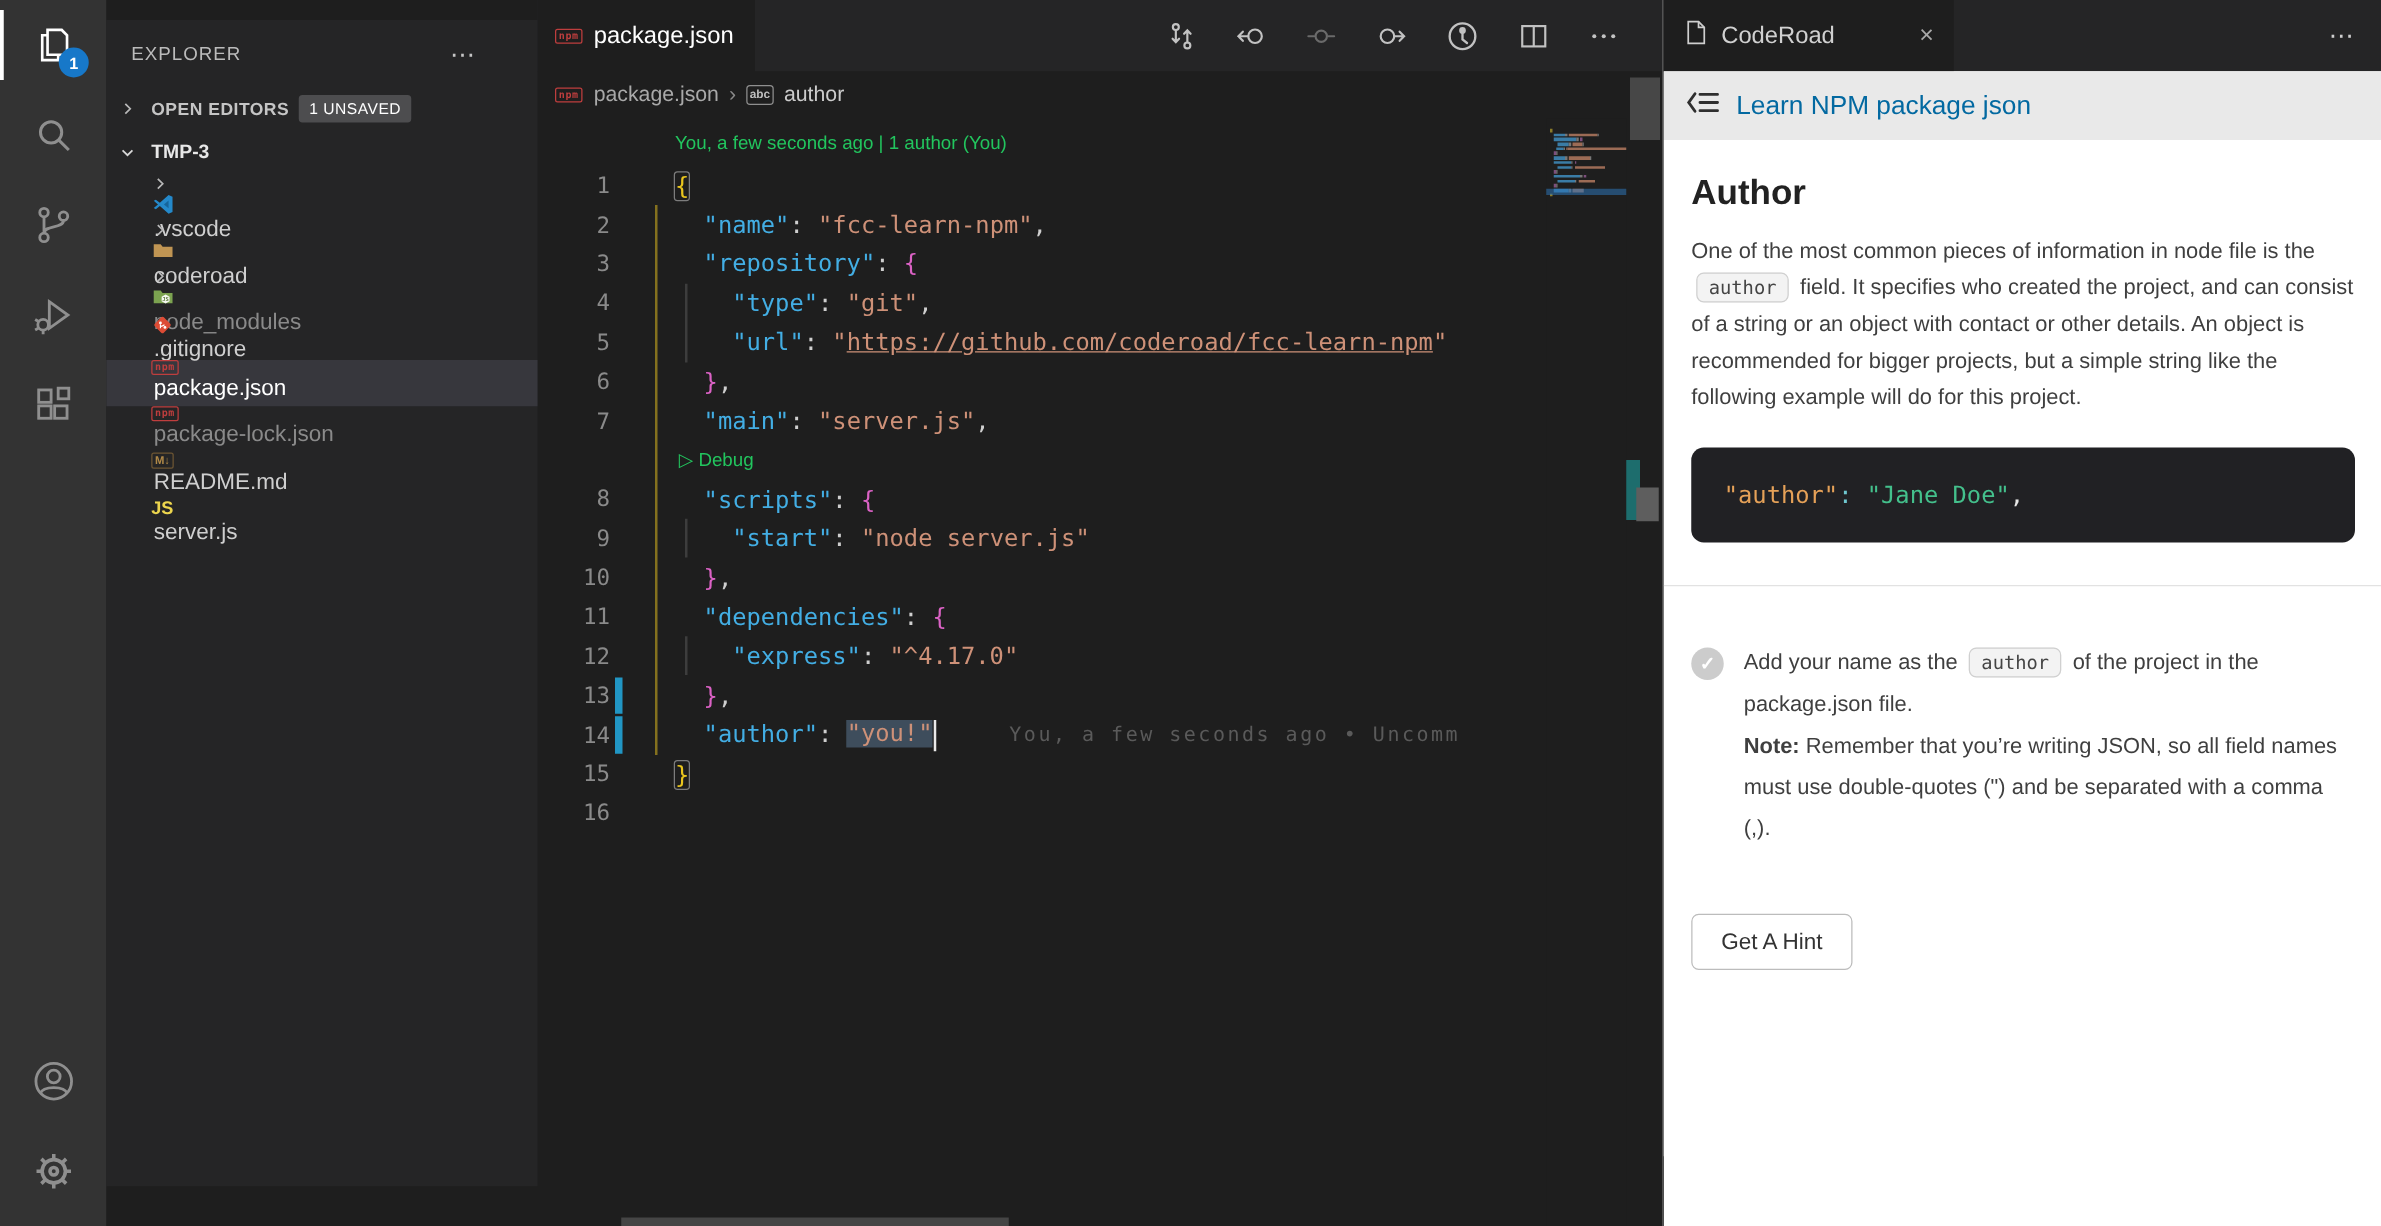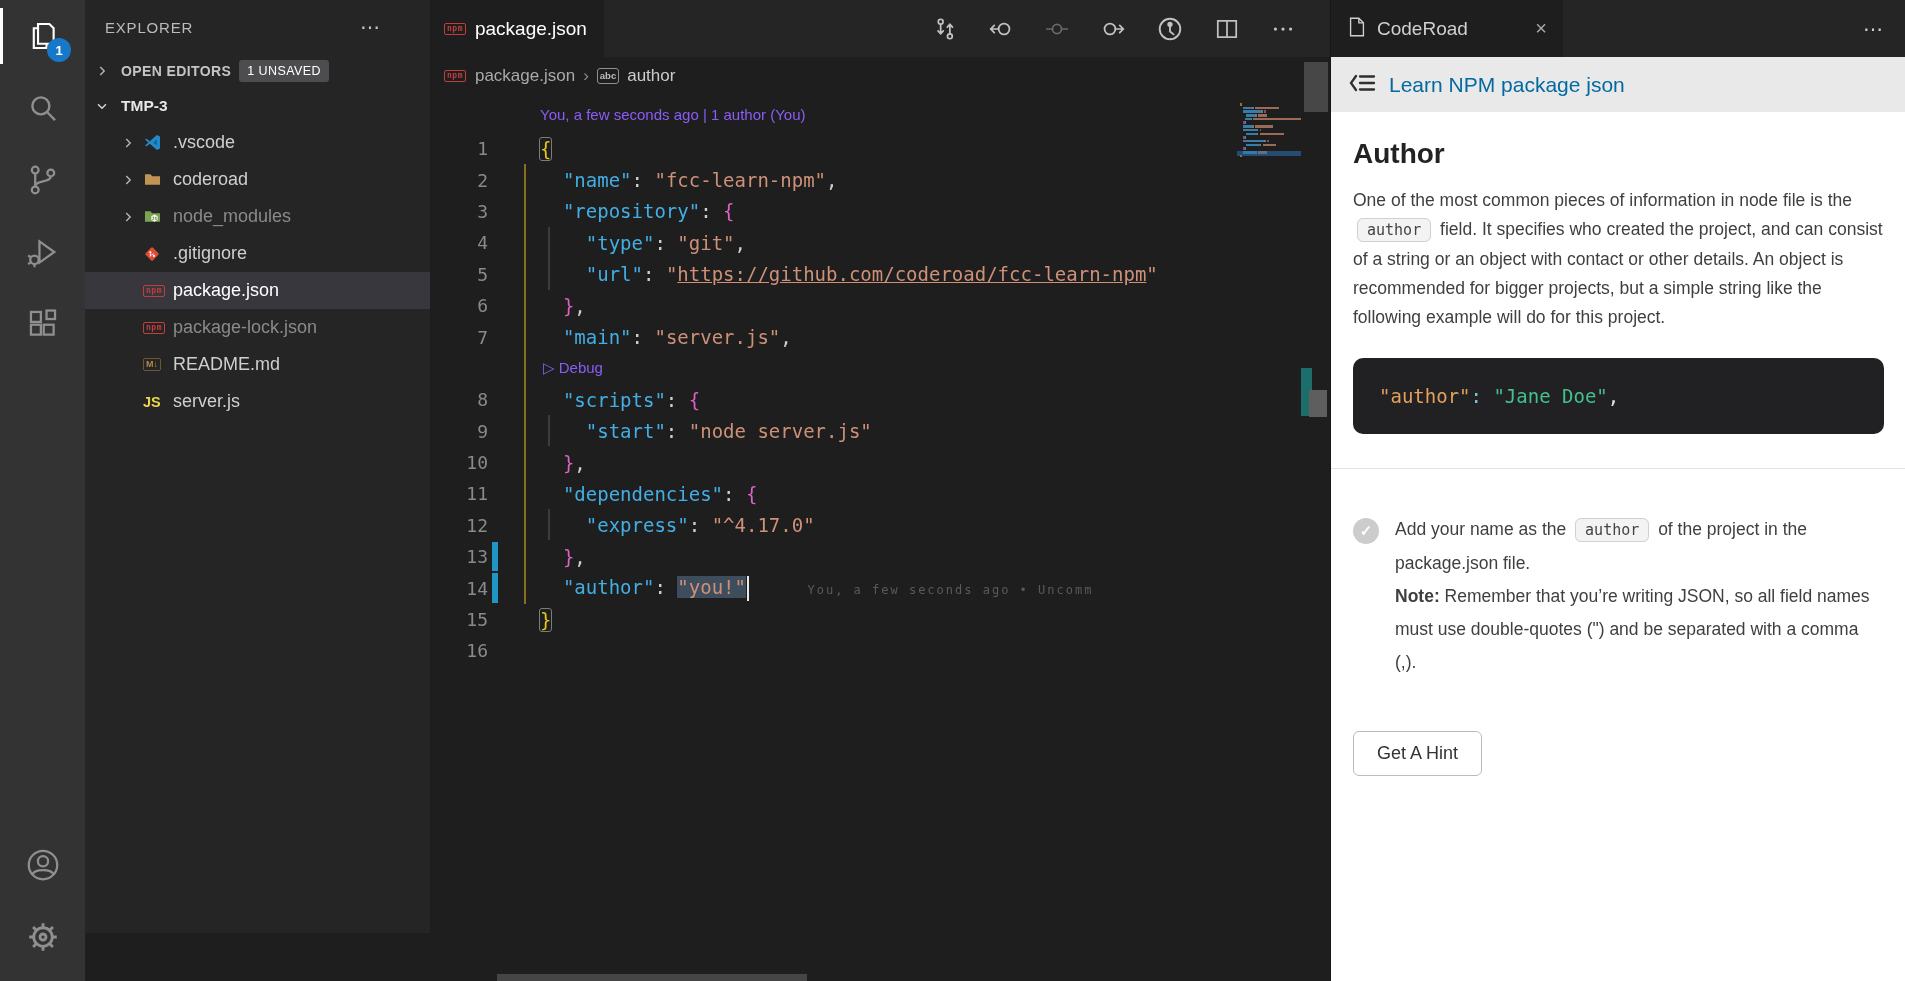--- a/index.html
+++ b/index.html
@@ -7,28 +7,28 @@
        font-family:"Liberation Sans",sans-serif;-webkit-font-smoothing:antialiased;}
   
   .activitybar{position:absolute;left:0;top:0;width:85px;height:981px;background:#333333;z-index:20;}
   .ab-item{position:relative;width:85px;height:72px;display:flex;align-items:center;justify-content:center;cursor:pointer;}
   .ab-item svg{display:block;}
   .ab-item.active:before{content:"";position:absolute;left:0;top:8px;bottom:8px;width:3px;background:#ffffff;}
   .ab-badge{position:absolute;right:14px;bottom:10px;width:24px;height:24px;border-radius:50%;background:#1778c9;
             color:#fff;font-size:13px;font-weight:bold;display:flex;align-items:center;justify-content:center;}
   .ab-bottom{position:absolute;left:0;bottom:8px;width:85px;}
   
-  .sidebar{position:absolute;left:85px;top:0;width:345px;height:933px;background:#252526;color:#cccccc;z-index:10;}
+  .sidebar{position:absolute;left:85px;top:16px;width:345px;height:933px;background:#252526;color:#cccccc;z-index:10;}
   .sb-title{height:54px;display:flex;align-items:center;padding:0 20px;font-size:15px;letter-spacing:.8px;color:#bbbbbb;}
   .sb-title .more{margin-left:auto;margin-right:28px;color:#c5c5c5;font-size:20px;letter-spacing:2px;cursor:pointer;}
   .sb-row{display:flex;align-items:center;height:34px;padding:0 10px;font-size:14px;font-weight:bold;color:#c5c5c5;cursor:pointer;}
   .sb-row .lbl{margin:0 8px 0 4px;letter-spacing:.4px;}
   .badge-unsaved{background:#4d4d4f;color:#ffffff;font-size:12.5px;font-weight:normal;padding:4px 8px;border-radius:3px;letter-spacing:.4px;}
   .sb-root{display:flex;align-items:center;height:36px;padding:0 10px;font-size:15.5px;font-weight:bold;color:#e8e8e8;cursor:pointer;}
-  .frow{display:flex;align-items:center;height:37px;padding-left:36px;font-size:18px;color:#cfcfcf;cursor:pointer;}
+  .frow{display:flex;align-items:flex-start;height:37px;padding-left:36px;font-size:18px;color:#cfcfcf;cursor:pointer;flex-direction:column;}
   .frow.sel{background:#37373d;color:#ffffff;}
   .frow.dim .flabel{color:#8a8a8a;}
   .fchev{width:22px;display:inline-flex;align-items:center;}
   .ficon{width:28px;display:inline-flex;align-items:center;justify-content:flex-start;}
   .flabel{margin-left:2px;white-space:nowrap;}
   .npmbox{display:inline-block;border:1.5px solid #bf3e3e;color:#bf3e3e;border-radius:2px;
           font-family:"DejaVu Sans Mono",monospace;font-size:8px;font-weight:bold;line-height:10px;padding:0 2px;letter-spacing:.5px;}
   .mdbox{display:inline-block;border:1.5px solid #6d5633;color:#b08948;border-radius:2px;font-size:9px;font-weight:bold;line-height:11px;padding:0 2px;}
   .jsbox{color:#ecd54e;font-weight:bold;font-size:14.5px;}
   
@@ -41,37 +41,37 @@
   .tab-actions .ticon{cursor:pointer;display:flex;}
   .breadcrumb{position:absolute;left:0;top:57px;right:0;height:38px;display:flex;align-items:center;padding-left:14px;
               color:#a9a9a9;font-size:17px;}
   .breadcrumb .sep{margin:0 8px;color:#8a8a8a;}
   .abcbox{display:inline-block;border:1.5px solid #8f8f8f;color:#bdbdbd;border-radius:3px;font-size:9.5px;font-weight:bold;
           line-height:12px;padding:1px 2px;margin-right:8px;}
   .crumb-sym{color:#cccccc;}
   .codearea{position:absolute;left:0;top:95px;right:0;bottom:0;overflow:hidden;
             font-family:"DejaVu Sans Mono",monospace;font-size:19px;}
   .lensrow{height:38px;display:flex;align-items:center;padding-left:110px;
-           font-family:"Liberation Sans",sans-serif;font-size:15px;color:#8b5cf6;cursor:pointer;}
+           font-family:"Liberation Sans",sans-serif;font-size:15px;color:#22c55e;cursor:pointer;}
   .lensrow.dbg{height:31.4px;padding-left:113px;}
   .crow{height:31.4px;display:flex;align-items:center;white-space:pre;}
   .ln{flex:0 0 58px;text-align:right;color:#8a8a8a;font-size:18px;}
   .gmark{flex:0 0 52px;height:100%;position:relative;}
   .gmark.mod:before{content:"";position:absolute;left:4px;top:1px;bottom:1px;width:6px;background:#2196c4;}
   .ctext{color:#d4d4d4;}
   .tk-k{color:#43aee4;}
   .tk-s{color:#ce9178;}
   .tk-u{color:#ce9178;text-decoration:underline;}
   .tk-g{color:#e9c51e;}
   .tk-p{color:#db62c5;}
   .tk-d{color:#cfcfcf;}
   .tk-bx{outline:1px solid #7c7c7c;border-radius:2px;}
   .tk-sel{background:#3e4d5c;}
   .cursor{display:inline-block;width:2.5px;height:25px;background:#eaeaea;vertical-align:middle;margin-left:1px;}
-  .blame{color:#5a5a5a;margin-left:58px;letter-spacing:2px;font-size:12px;}
+  .blame{color:#5a5a5a;margin-left:58px;letter-spacing:2px;font-size:16px;}
   .guide-gold{position:absolute;left:94px;top:69px;width:2px;height:440px;background:#96801f;opacity:.85;}
   .guide-gray{position:absolute;left:118px;width:1.5px;background:#3d3d3d;}
   
   .minimap{position:absolute;left:807px;top:0;width:64px;bottom:0;background:#1e1e1e;z-index:6;padding-top:8px;}
   .mm-row{height:2.6px;margin:0 0 1.1px 3px;display:flex;gap:0;}
   .mm-row span{display:inline-block;height:100%;}
   .mm-cur{position:absolute;left:0;top:56px;width:64px;height:5px;background:rgba(46,117,182,.55);}
   .vscroll{position:absolute;left:874px;top:62px;width:24px;height:50px;background:#474747;z-index:7;}
   .ov-teal{position:absolute;left:871px;top:368px;width:11px;height:48px;background:#1d6d6d;z-index:7;}
   .ov-gray{position:absolute;left:879px;top:390px;width:18px;height:27px;background:#5e5e5e;z-index:8;}

